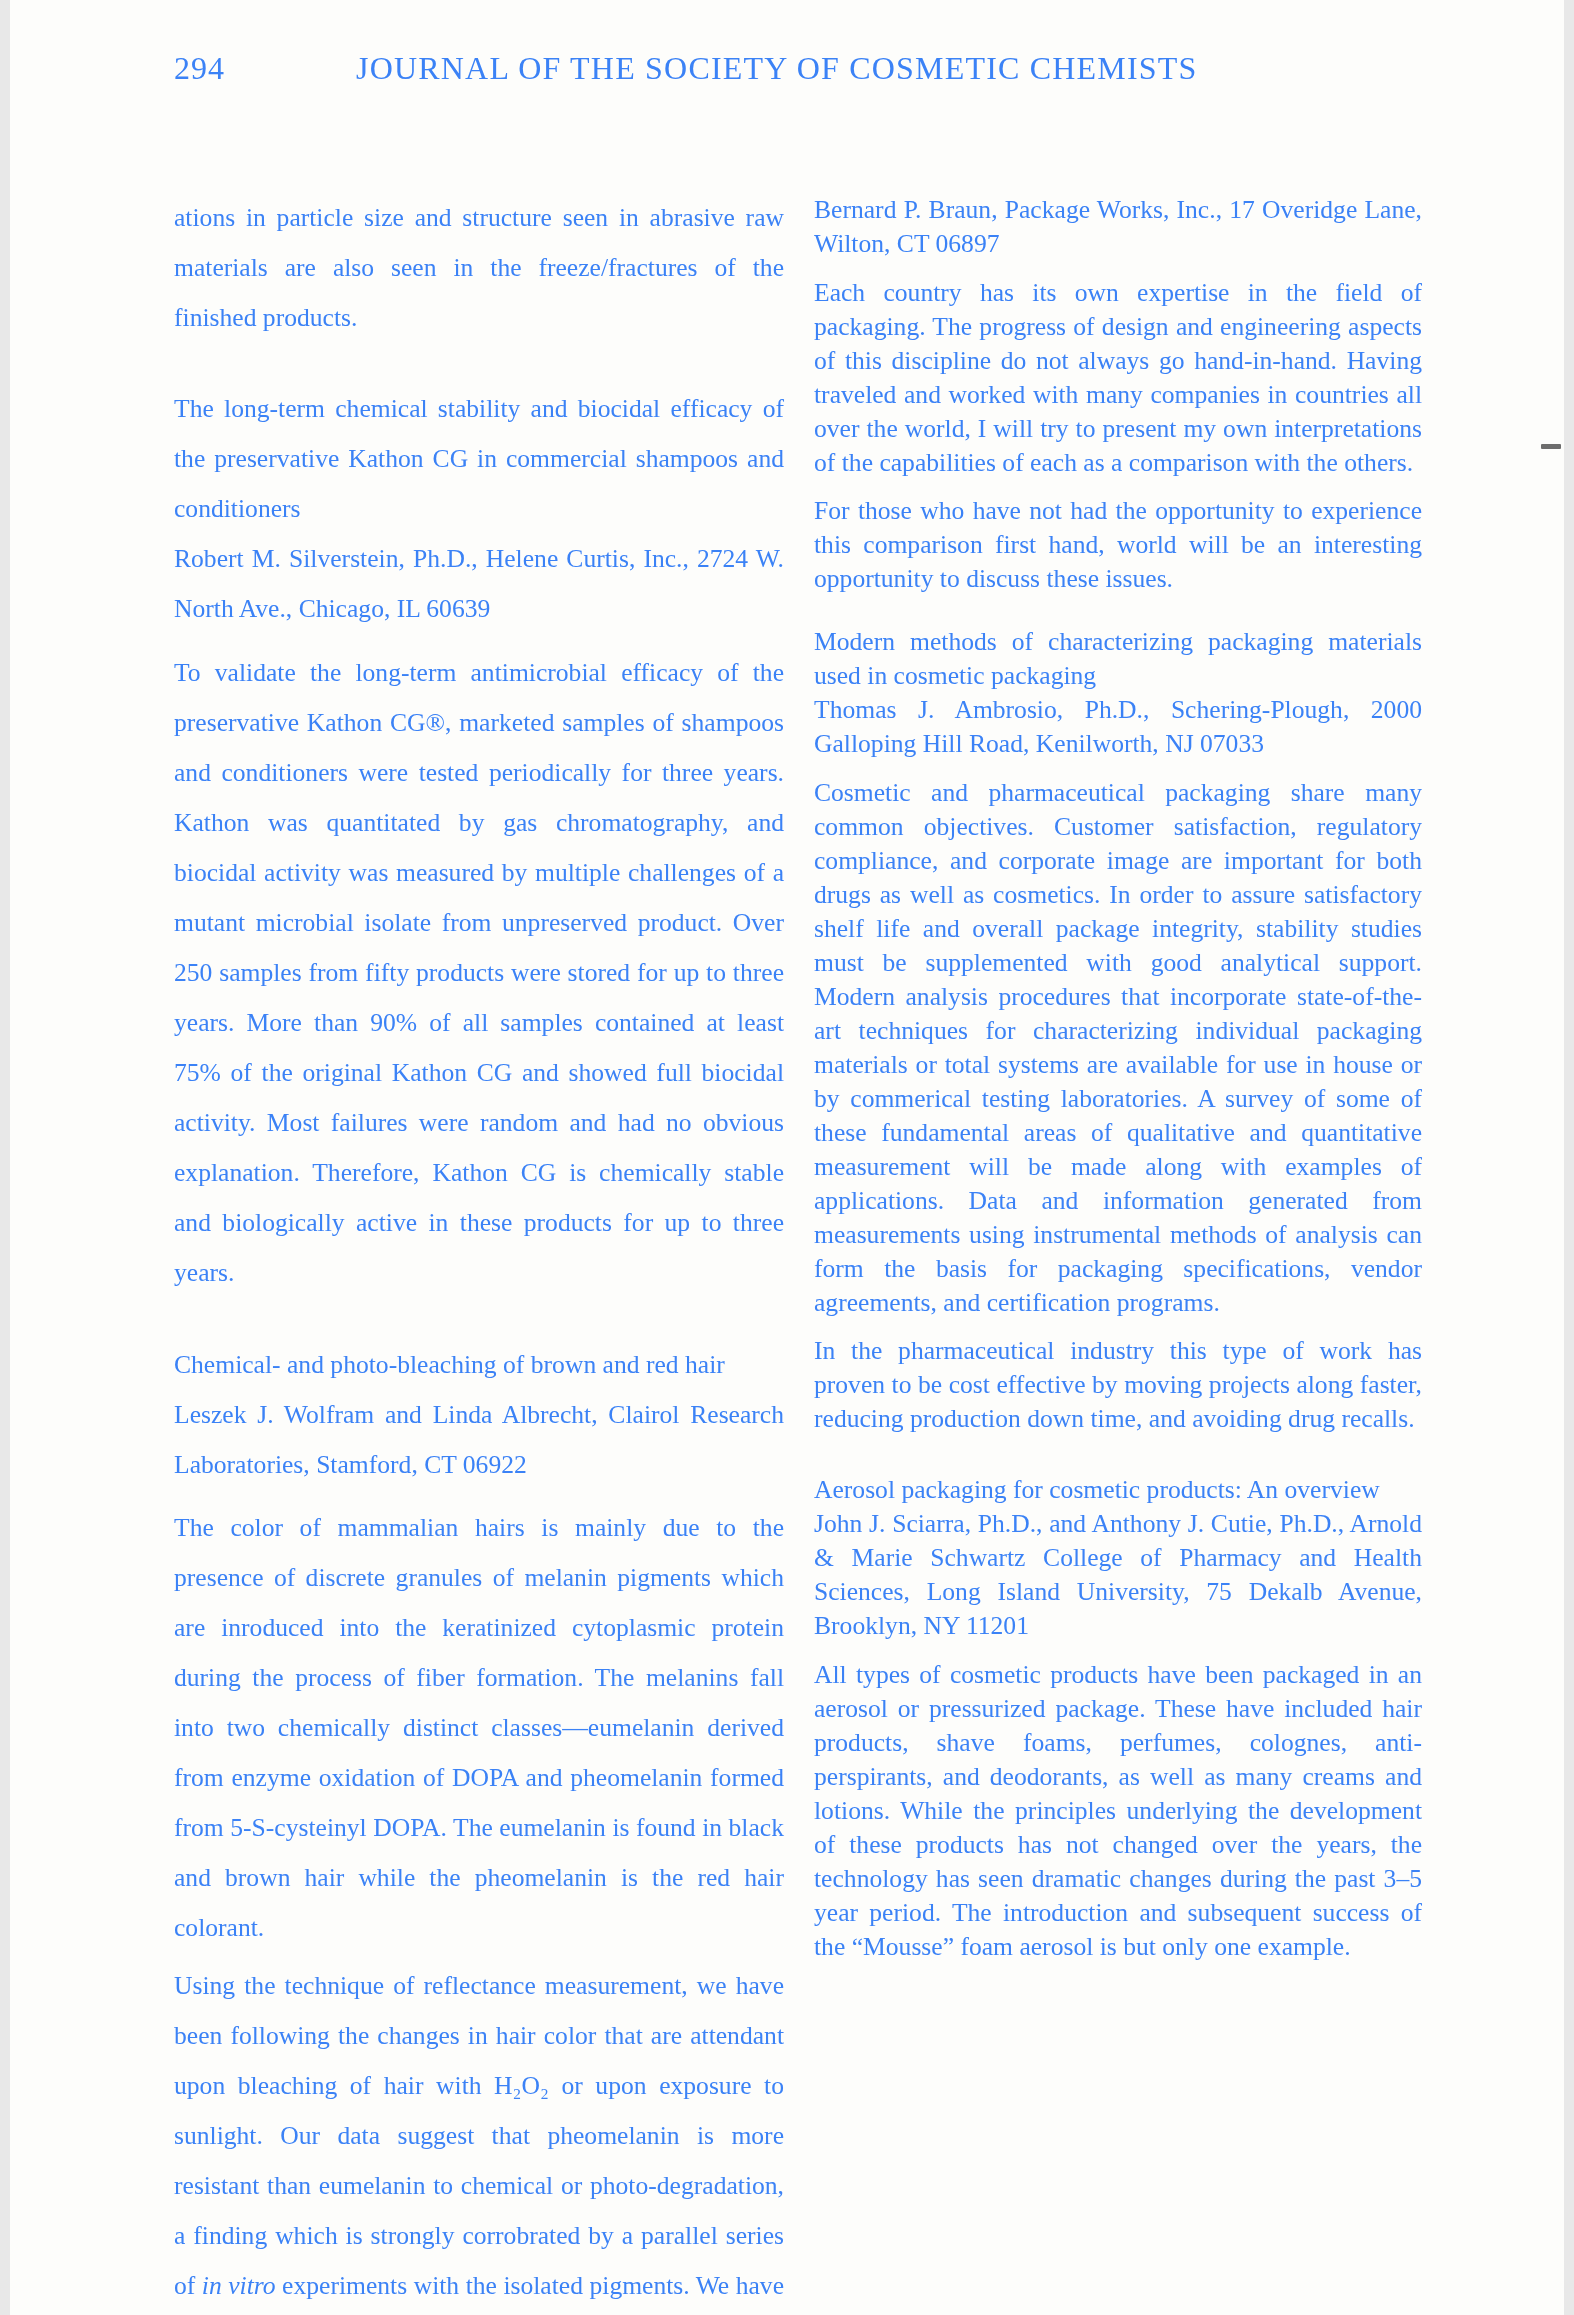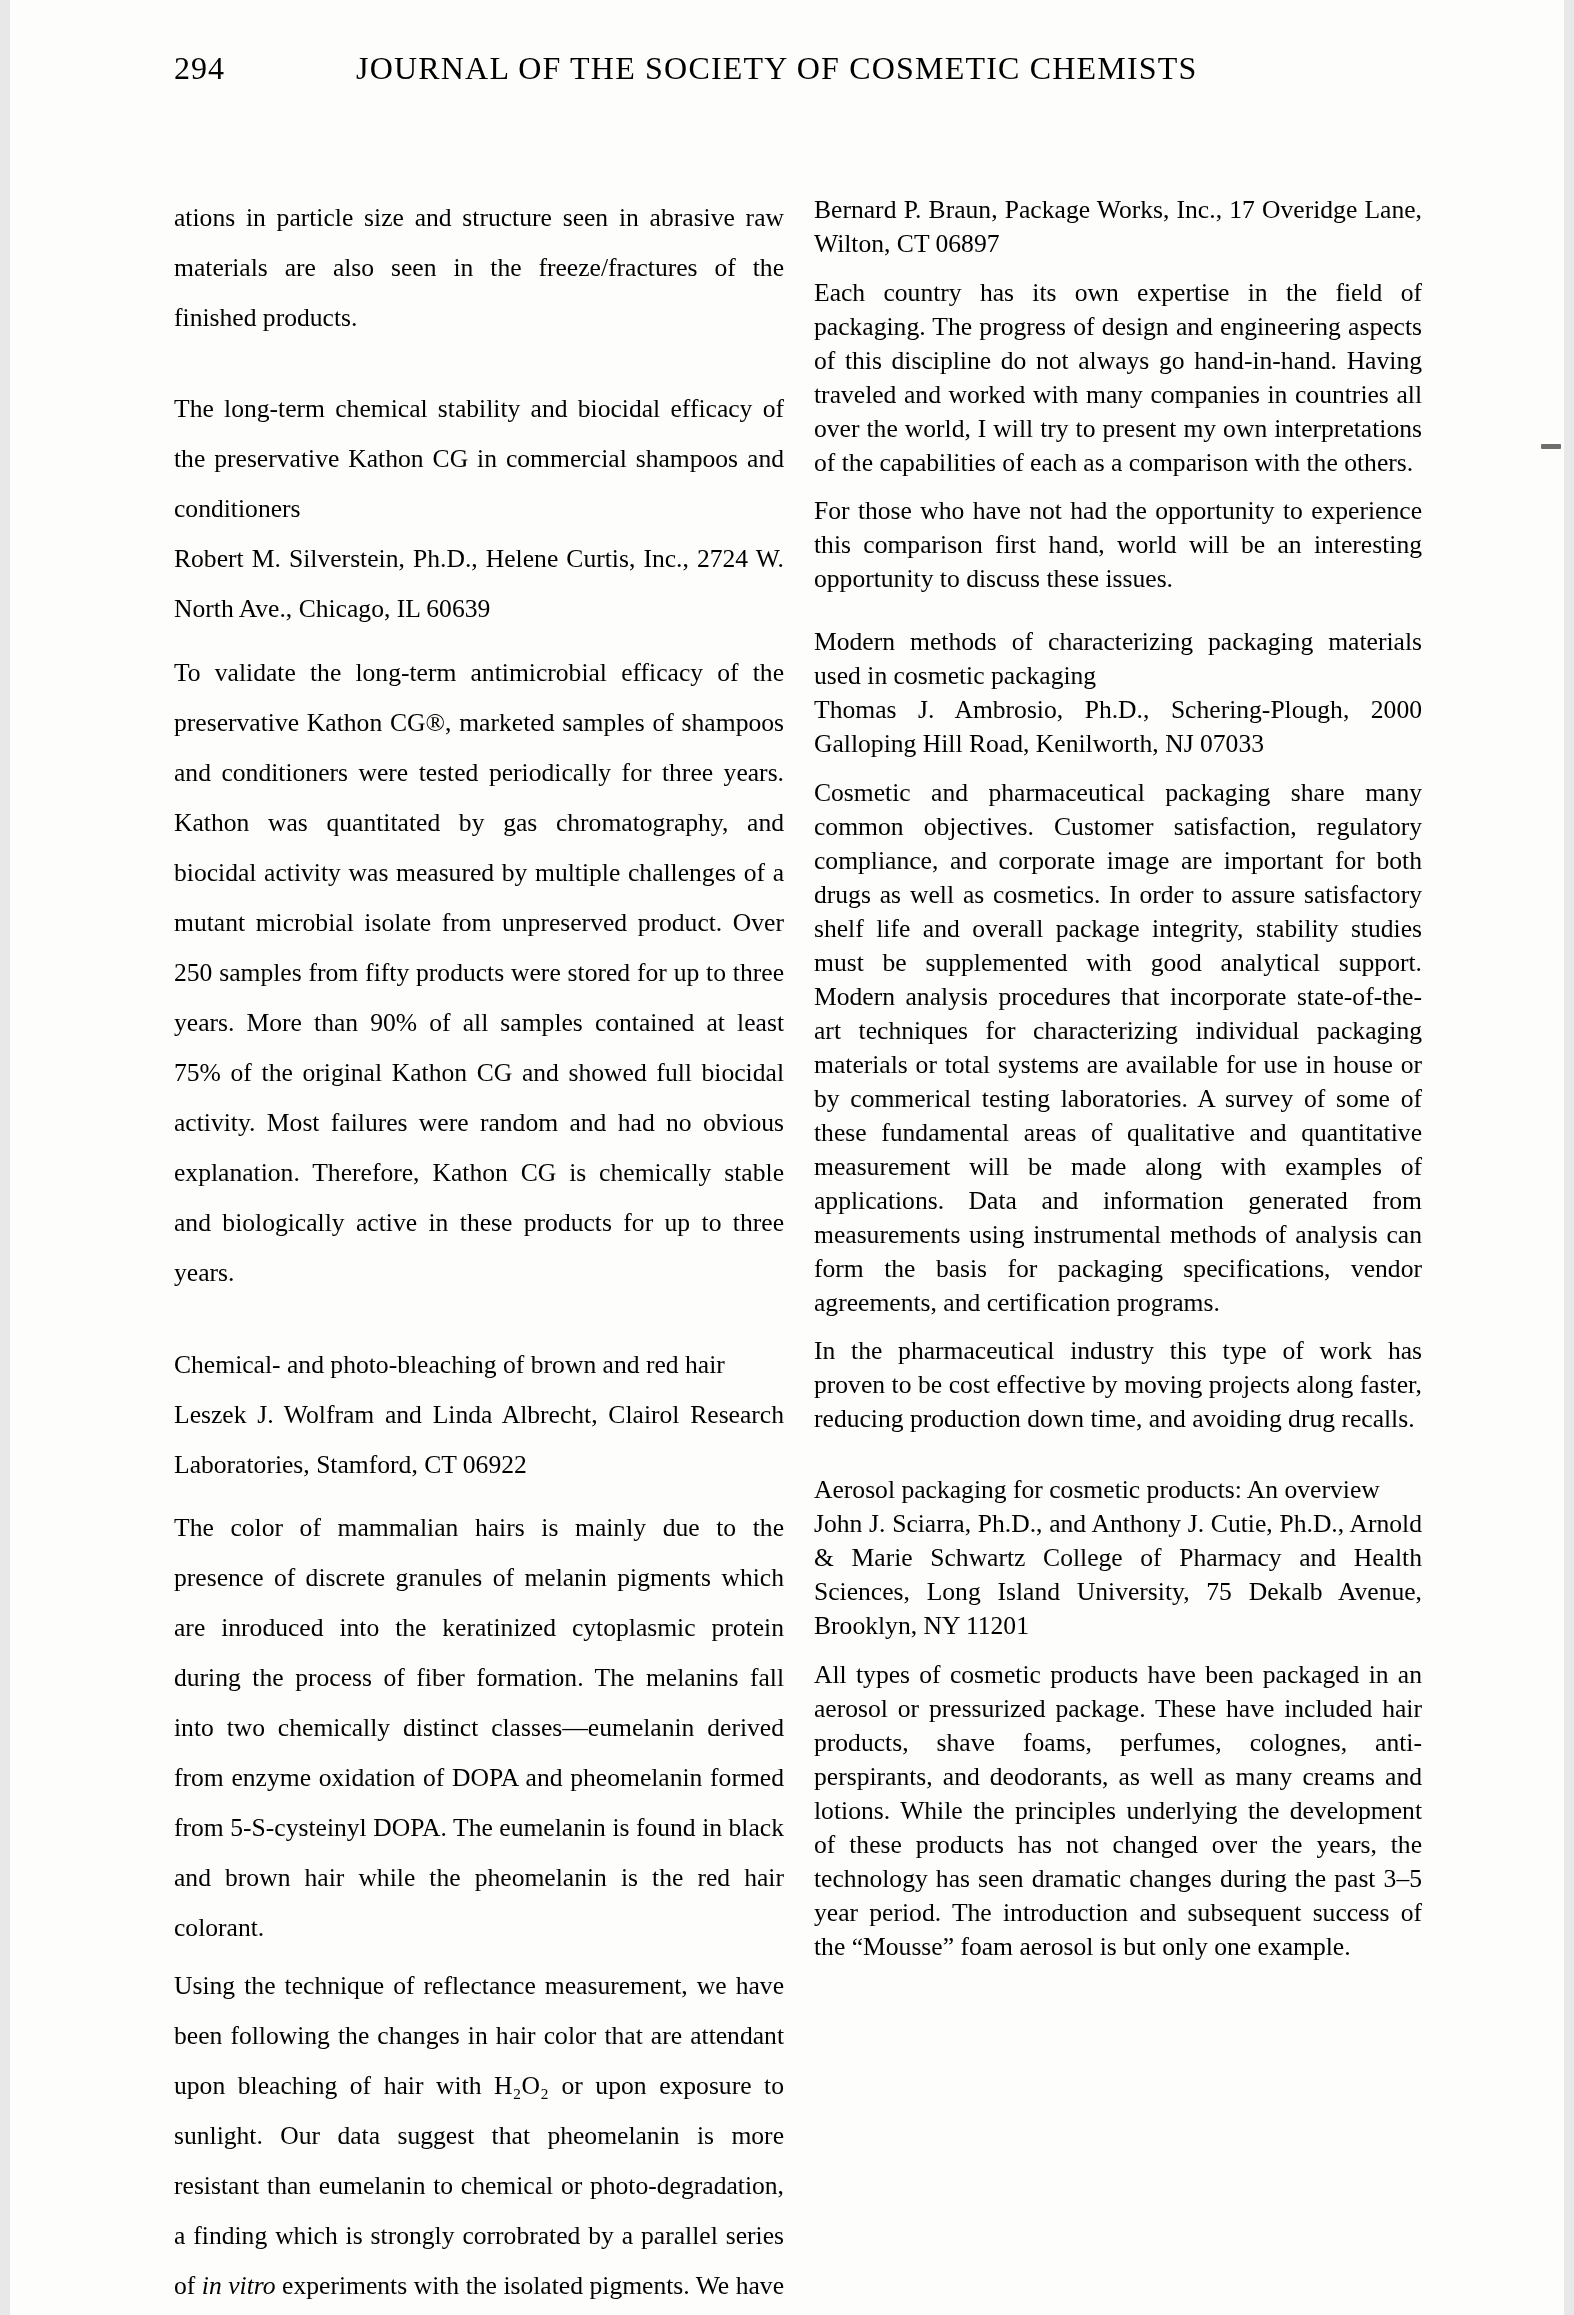--- a/index.html
+++ b/index.html
@@ -3,21 +3,21 @@
 <meta charset="utf-8">
 <style>
   html, body { margin:0; padding:0; background:#e8e8e8; }
   .page {
     position:relative;
     width:1554px;
     height:2315px;
     margin:0 auto;
     background:#fdfdfb;
     font-family:"Liberation Serif", "DejaVu Serif", serif;
-    color:#000000;
+    color:#3b82f6;
     overflow:hidden;
   }
   .pageno {
     position:absolute;
     left:164px;
     top:50px;
     font-size:32px;
     letter-spacing:1px;
   }
   .jtitle {

